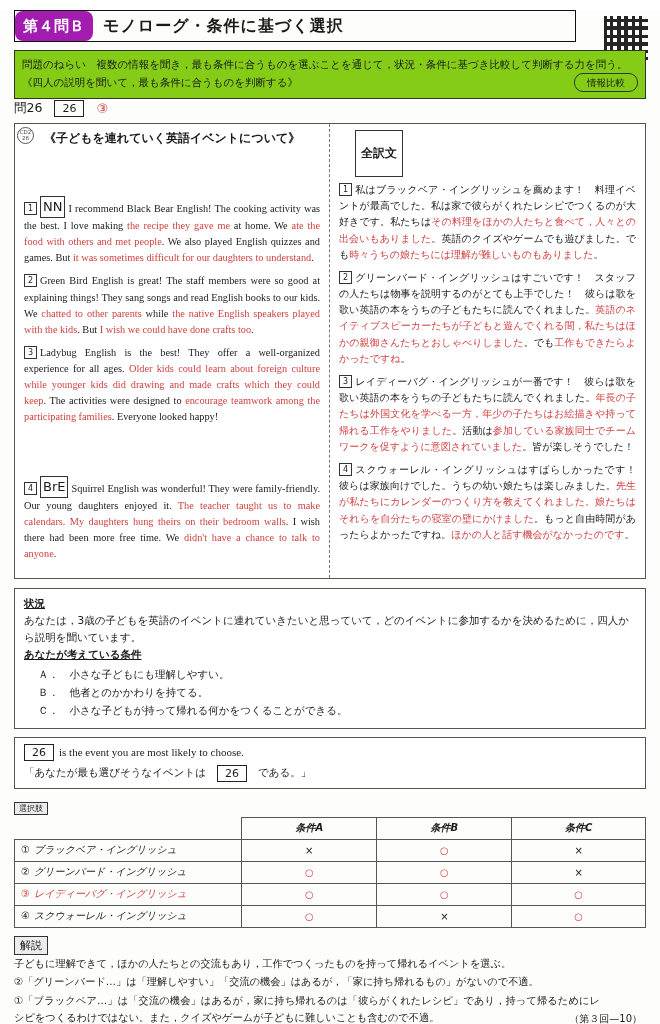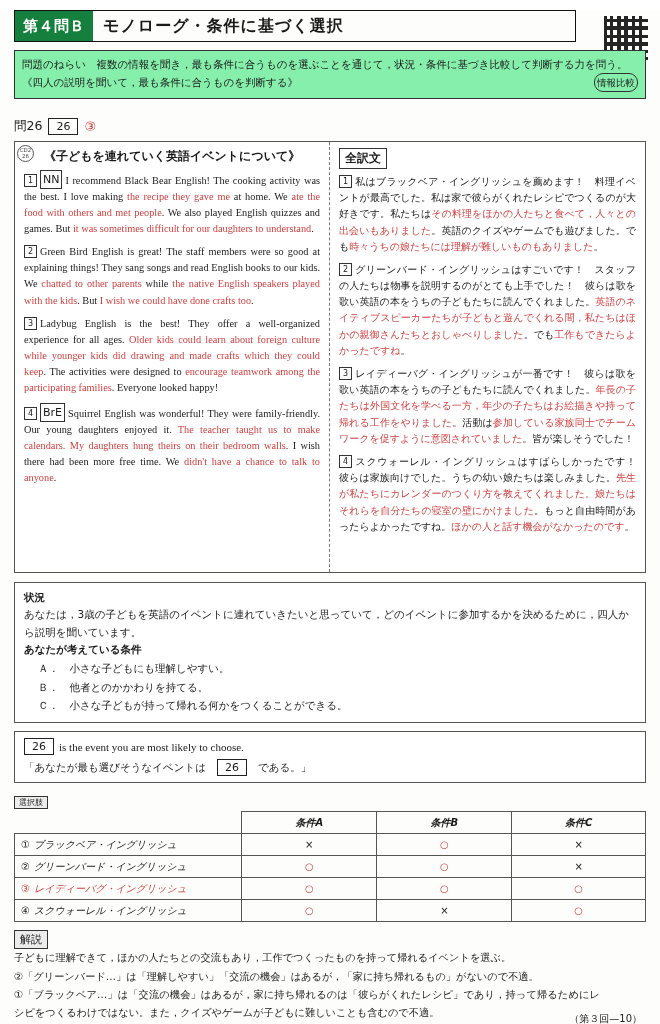--- a/index.html
+++ b/index.html
@@ -39,69 +39,70 @@
   
   .header-row {
     display: flex;
     align-items: stretch;
     margin-top: 10px;
     height: 30px;
     border: 1.5px solid #111;
     width: 560px;
   }
   .qnum-box {
-    background: #15803d;
+    background: #a21caf;
     color: #fff;
     font-size: 15px;
     font-weight: bold;
     padding: 0 8px;
     display: flex;
     align-items: center;
     letter-spacing: .5px;
     font-family: "DejaVu Sans", sans-serif;
+    border-radius: 8px;
   }
   .header-title {
     flex: 1;
     display: flex;
     align-items: center;
     padding-left: 10px;
     font-size: 16px;
     font-weight: bold;
     font-family: "DejaVu Sans", sans-serif;
     letter-spacing: 1px;
   }
   
   .aim-box {
     margin-top: 8px;
     border: 1px solid #333;
     padding: 5px 7px 6px 7px;
     font-size: 10.5px;
     line-height: 1.6;
     position: relative;
-    background: #86efac;
+    background: #84cc16;
     font-family: "DejaVu Sans", sans-serif;
   }
   .aim-line2 {
     display: flex;
     align-items: center;
     justify-content: space-between;
   }
   .tag-pill {
     border: 1px solid #333;
     border-radius: 9px;
     font-size: 9.5px;
-    padding: 1px 2px;
+    padding: 1px 12px;
     white-space: nowrap;
   }
   
   .qline {
     display: flex;
     align-items: center;
-    gap: 6px;
-    margin-top: 19px;
+    gap: 12px;
+    margin-top: 1px;
     font-size: 12.5px;
     font-family: "DejaVu Sans", sans-serif;
   }
   .numbox {
     border: 1px solid #222;
     font-size: 11px;
     padding: 1px 7px;
     font-family: "DejaVu Sans", sans-serif;
   }
   .ans-circle {
@@ -144,24 +145,24 @@
     font-family: "DejaVu Sans", sans-serif;
     color: #444;
   }
   .col-head {
     font-size: 12px;
     font-weight: bold;
     font-family: "DejaVu Sans", sans-serif;
     margin: 0 0 5px 20px;
   }
   .col-head.boxed {
-    margin-left: 0;
-    border: 1px solid #333;
-    display: inline-block;
-    padding: 1px 5px;
+    margin-left: 16px;
+    border: 1px solid #333;
+    display: inline-block;
+    padding: 14px 5px;
   }
   .speaker-block {
     font-size: 10.3px;
     line-height: 1.56;
     margin-bottom: 7px;
     text-align: justify;
   }
   .speaker-block .snum {
     display: inline-block;
     width: 11px;
@@ -170,44 +171,46 @@
     text-align: center;
     border: 1px solid #333;
     font-size: 8px;
     font-family: "DejaVu Sans", sans-serif;
     margin-right: 3px;
     vertical-align: 1px;
   }
   .tagmini {
     display: inline-block;
     border: 1px solid #333;
-    font-size: 11px;
+    font-size: 13px;
     padding: 0 2px;
     margin-right: 3px;
     vertical-align: 1px;
     font-family: "DejaVu Sans", sans-serif;
+    margin-top: 44px;
   }
   .jp {
     font-family: "DejaVu Sans", sans-serif;
     font-size: 10px;
     line-height: 1.62;
     text-align: justify;
   }
   .red { color: #cf3f3f; }
   
   .sit-box {
     margin-top: 9px;
     border: 1px solid #555;
     padding: 6px 9px 8px 9px;
     font-family: "DejaVu Sans", sans-serif;
     font-size: 10.5px;
     line-height: 1.65;
     background: #fff;
   }
   .underline-head {
+    text-decoration: underline;
     font-weight: bold;
     font-size: 10.5px;
   }
   .cond-list { margin: 2px 0 0 14px; }
   .cond-list div { margin-top: 1px; }
   
   .prompt-box {
     margin-top: 8px;
     border: 1px solid #555;
     padding: 6px 9px;

